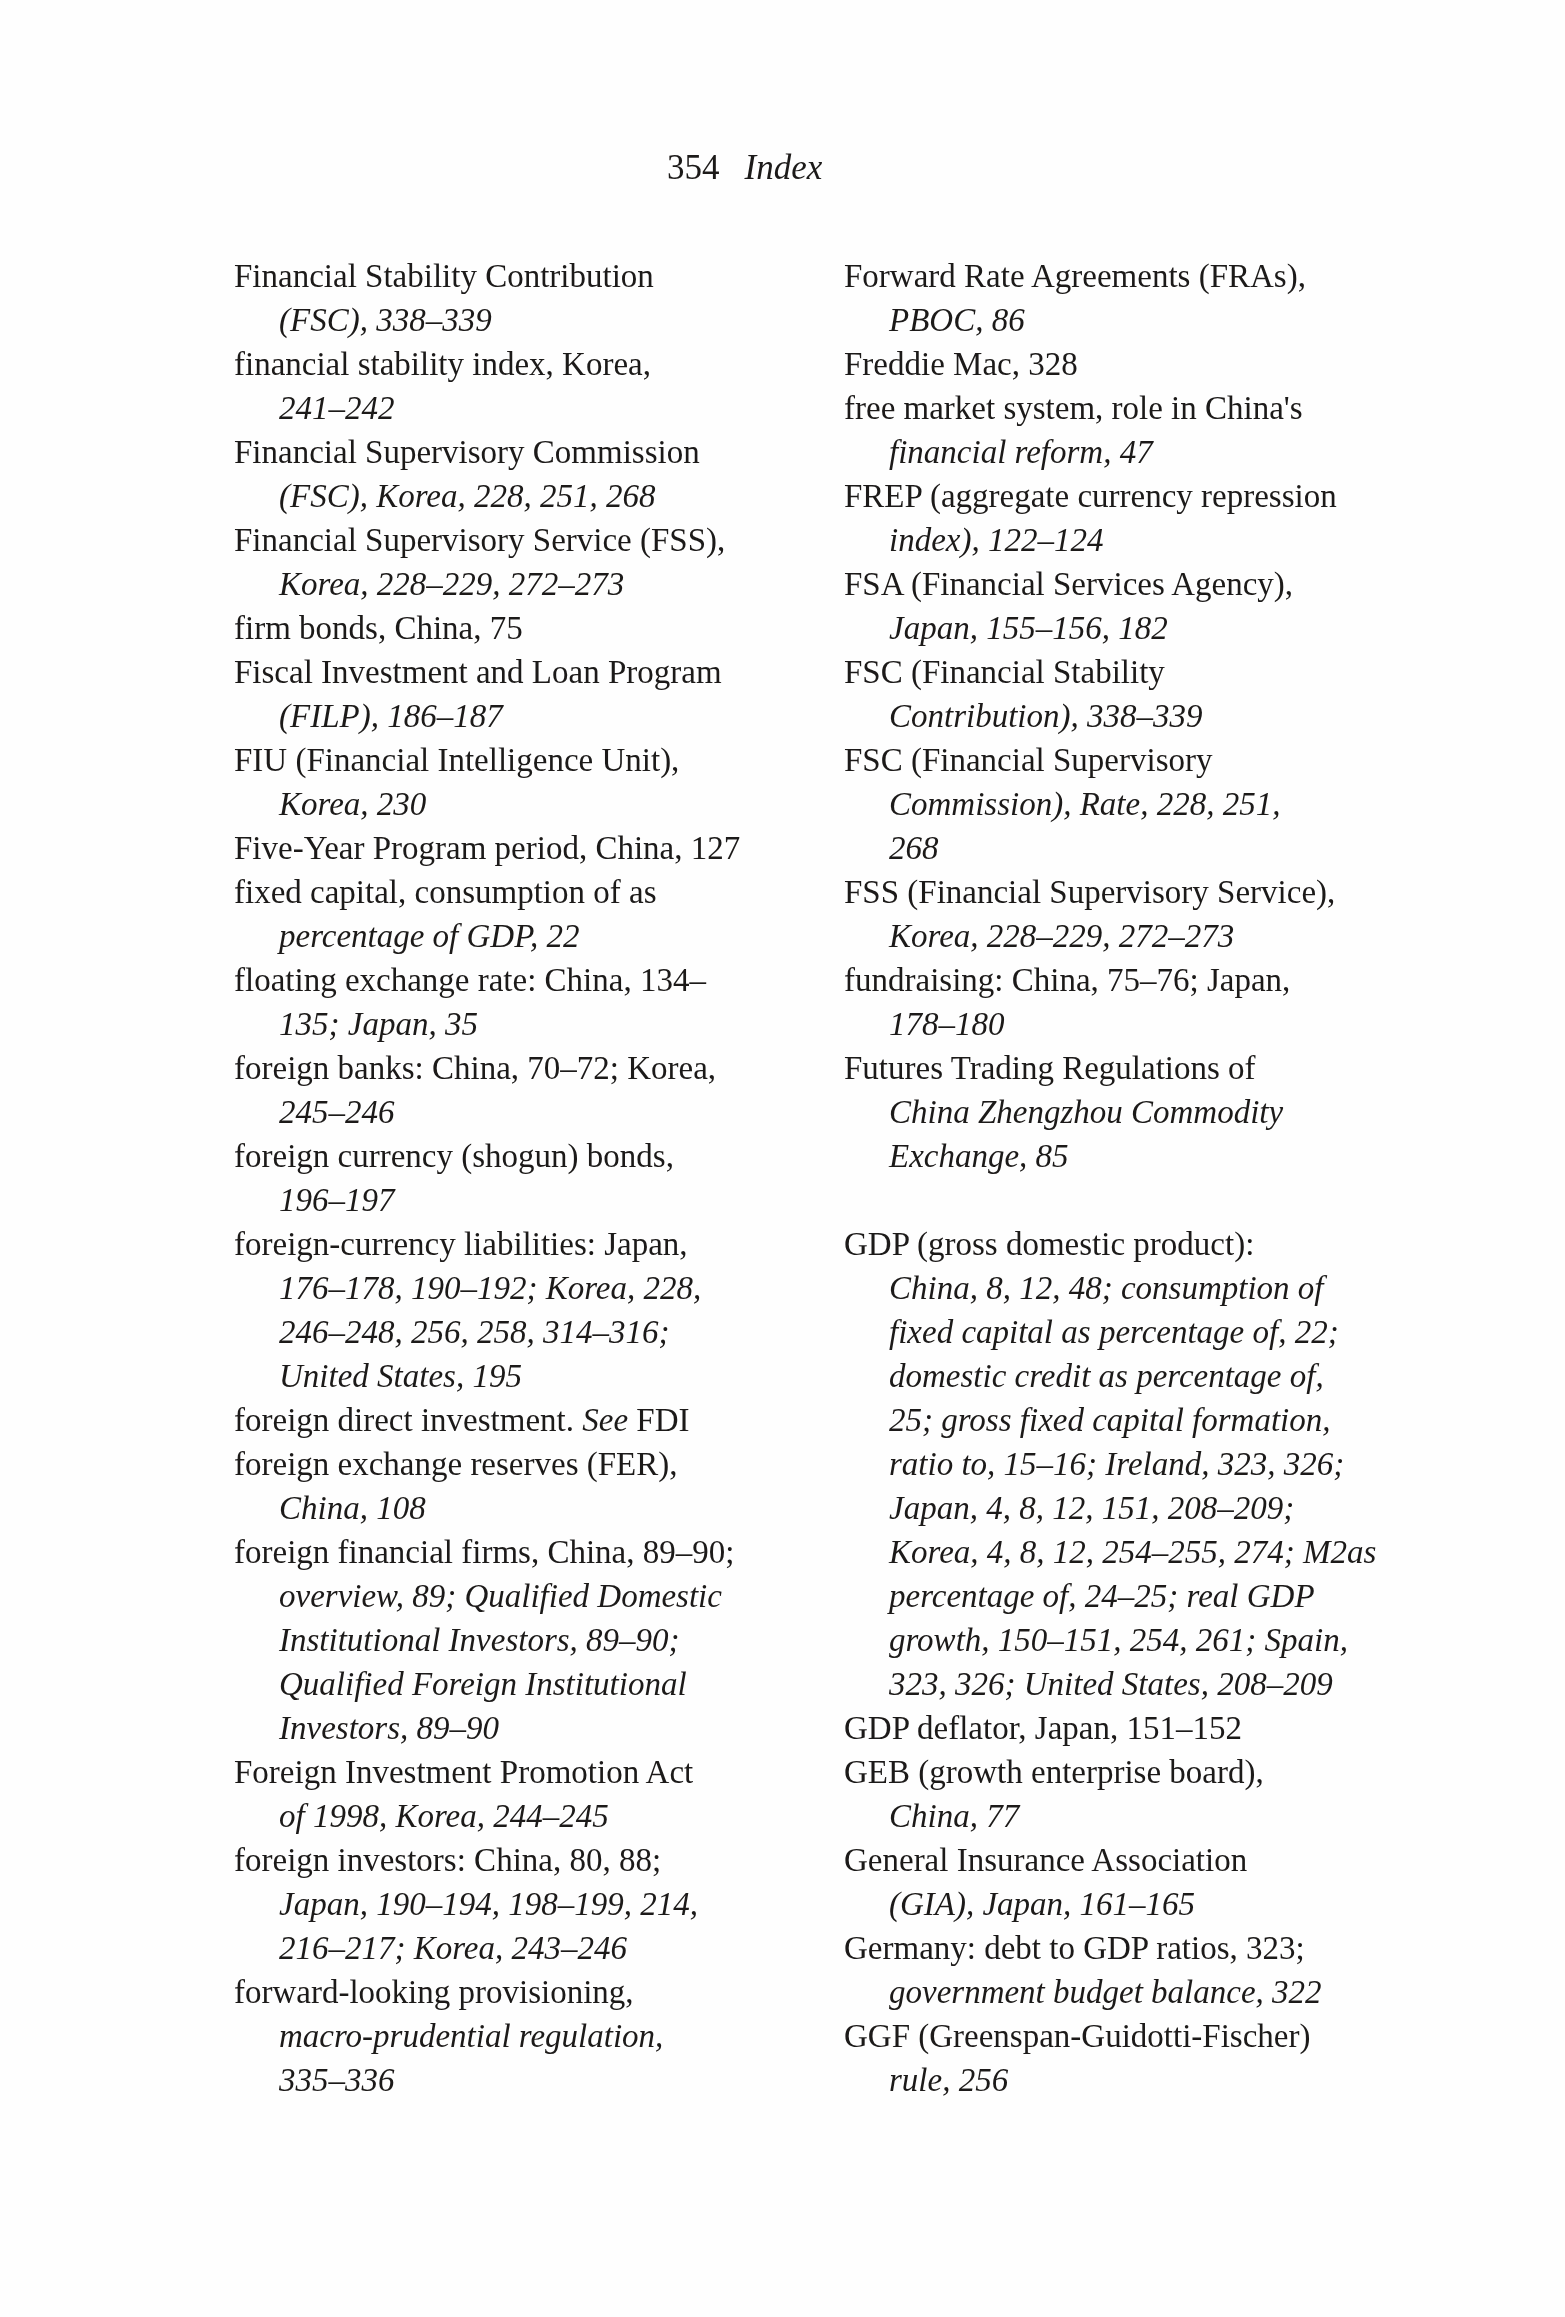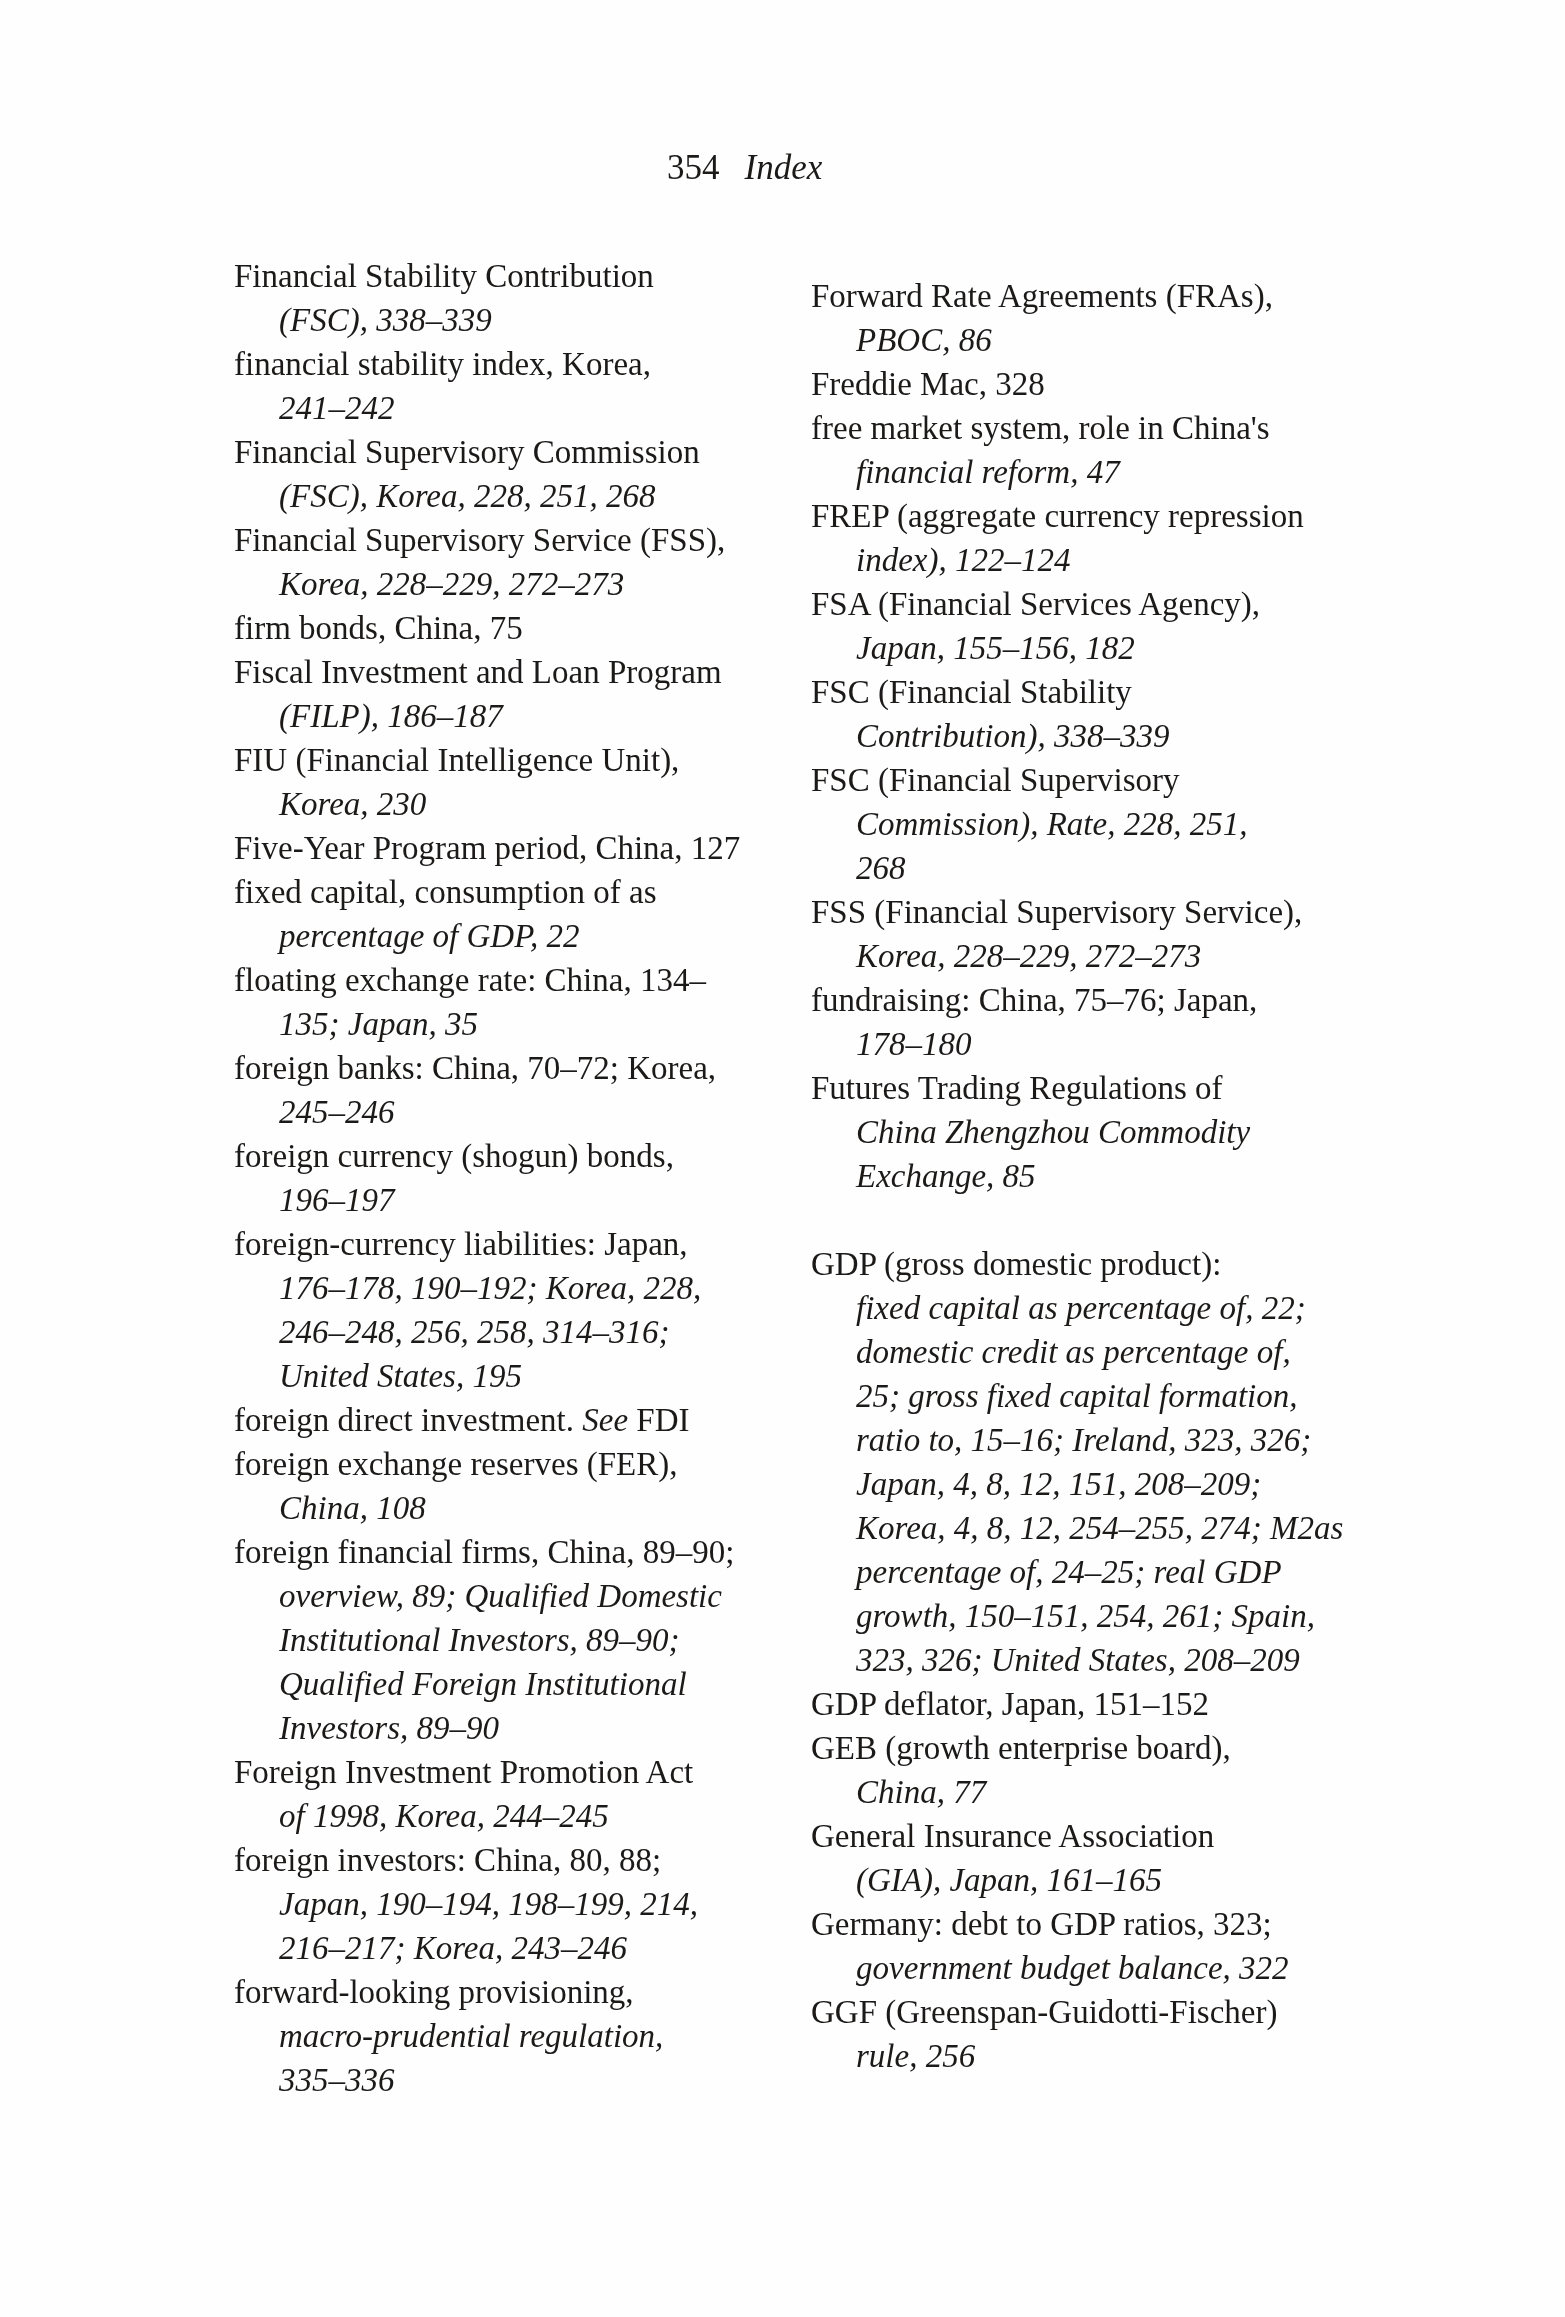--- a/index.html
+++ b/index.html
@@ -32,21 +32,21 @@
   .header .ititle {
     font-style: italic;
   }
   .col {
     position: absolute;
     top: 254px;
     font-size: 33px;
     line-height: 44px;
   }
   .col-left  { left: 234px; width: 567px; }
-  .col-right { left: 811px; width: 563px; margin-top: 20px; }
+  .col-right { left: 844px; width: 563px; }
   .line {
     height: 44px;
     white-space: nowrap;
   }
   .line.ind { padding-left: 45px; font-style: italic; }
   .line.gap { }
   .em { font-style: italic; text-align: center; }
 </style>
 </head>
 <body>
@@ -116,20 +116,21 @@
       <div class="line ind">268</div>
       <div class="line">FSS (Financial Supervisory Service),</div>
       <div class="line ind">Korea, 228–229, 272–273</div>
       <div class="line">fundraising: China, 75–76; Japan,</div>
       <div class="line ind">178–180</div>
       <div class="line">Futures Trading Regulations of</div>
       <div class="line ind">China Zhengzhou Commodity</div>
       <div class="line ind">Exchange, 85</div>
       <div class="line gap"></div>
       <div class="line">GDP (gross domestic product):</div>
+      <div class="line ind">China, 8, 12, 48; consumption of</div>
       <div class="line ind">fixed capital as percentage of, 22;</div>
       <div class="line ind">domestic credit as percentage of,</div>
       <div class="line ind">25; gross fixed capital formation,</div>
       <div class="line ind">ratio to, 15–16; Ireland, 323, 326;</div>
       <div class="line ind">Japan, 4, 8, 12, 151, 208–209;</div>
       <div class="line ind">Korea, 4, 8, 12, 254–255, 274; M2as</div>
       <div class="line ind">percentage of, 24–25; real GDP</div>
       <div class="line ind">growth, 150–151, 254, 261; Spain,</div>
       <div class="line ind">323, 326; United States, 208–209</div>
       <div class="line">GDP deflator, Japan, 151–152</div>

